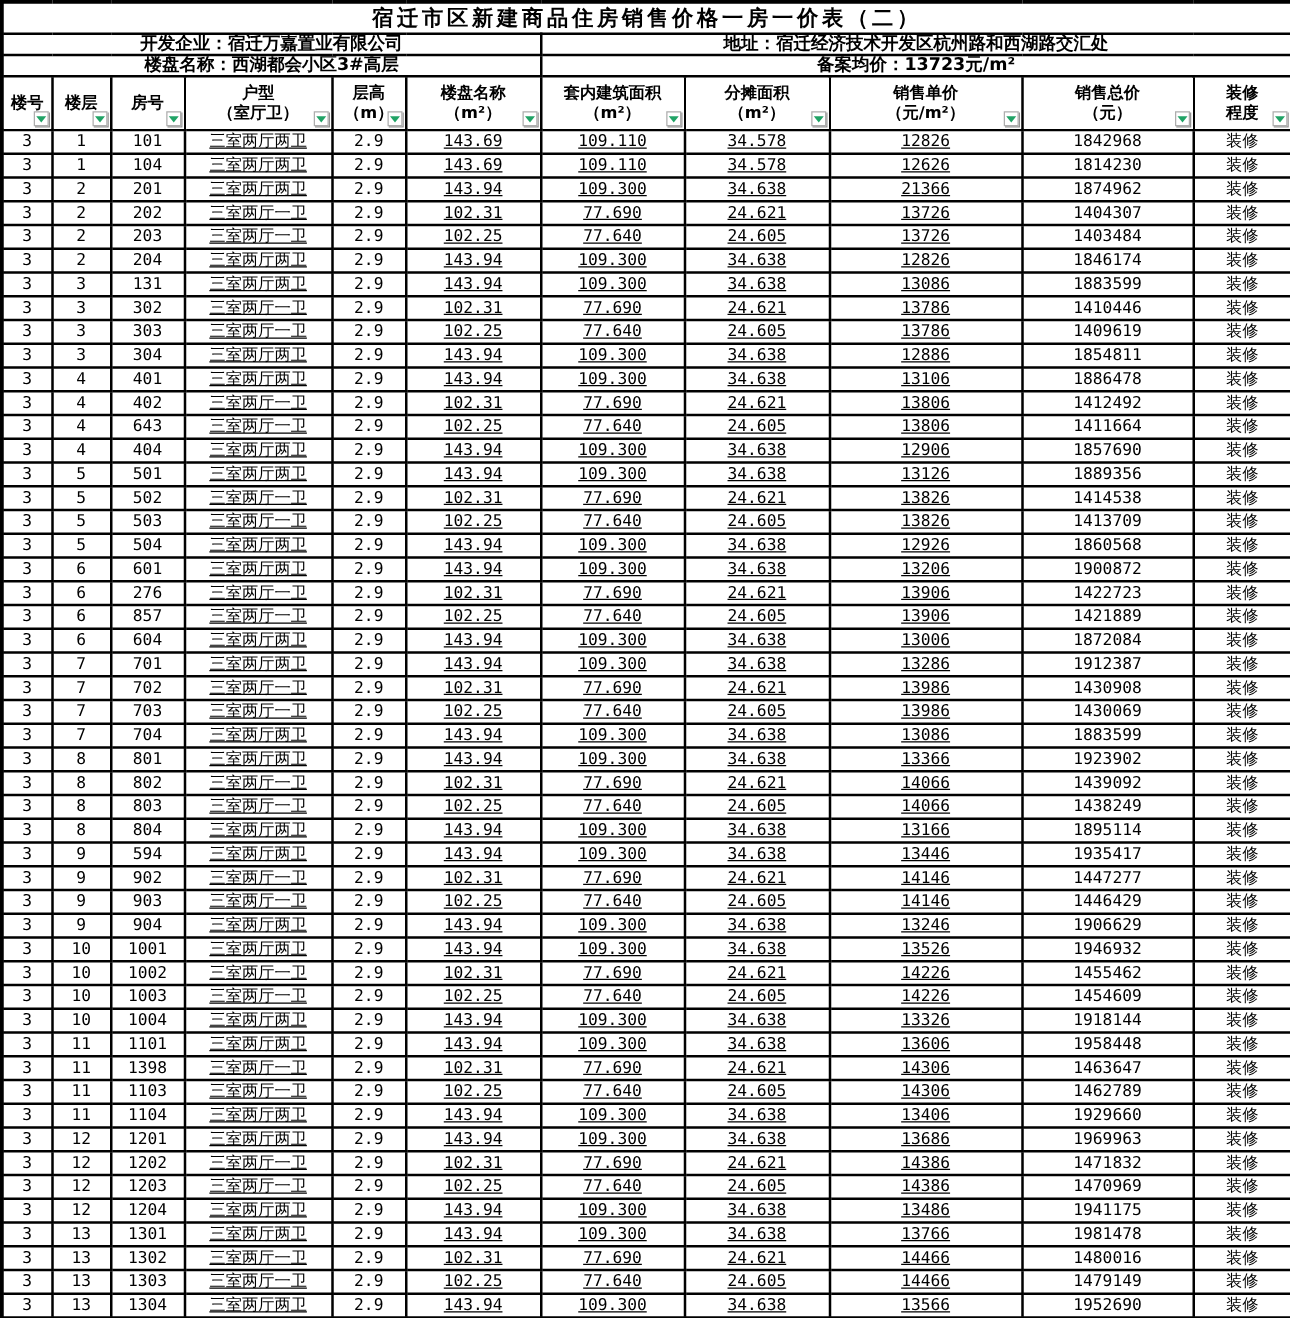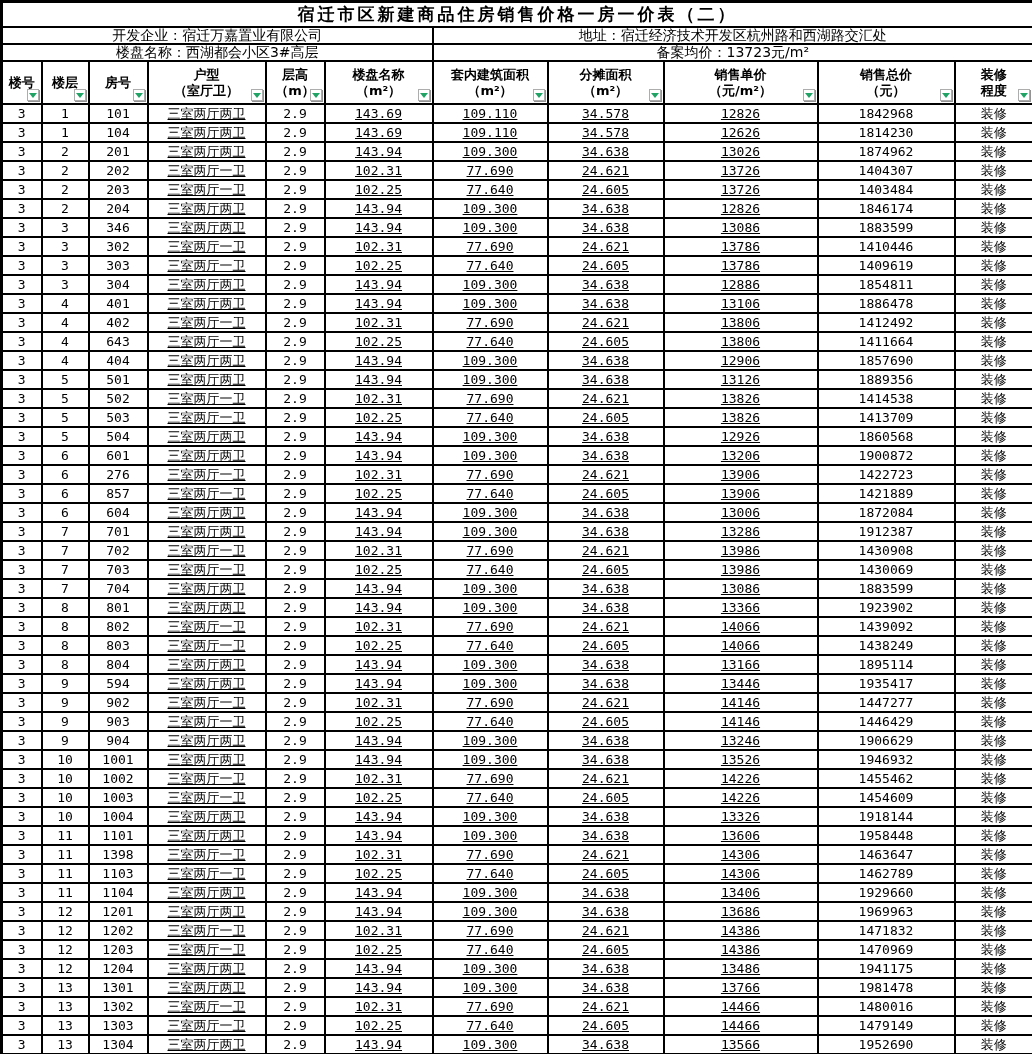--- a/index.html
+++ b/index.html
@@ -5,21 +5,21 @@
   html,body{margin:0;padding:0;background:#fff;}
   body{width:1032px;font-family:"DejaVu Sans",sans-serif;}
   table{border-collapse:collapse;table-layout:fixed;width:1032px;border:3px solid #000;}
   td,th{border:2px solid #000;padding:0;text-align:center;vertical-align:middle;
         overflow:hidden;white-space:nowrap;color:#000;background:#fff;}
   col.c0{width:40px}col.c1{width:47px}col.c2{width:59px}col.c3{width:118px}
   col.c4{width:59px}col.c5{width:108px}col.c6{width:115px}col.c7{width:116px}
   col.c8{width:154px}col.c9{width:137px}col.c10{width:79px}
   .title-cell{height:20px;font-size:17px;font-weight:bold;letter-spacing:3px;
               font-family:"DejaVu Sans",sans-serif;}
-  .info-cell{height:15px;font-size:14px;font-weight:normal;line-height:15px;}
+  .info-cell{height:15px;font-size:14px;font-weight:bold;line-height:15px;}
   th{height:41px;font-size:13px;font-weight:bold;position:relative;}
   .hwrap{line-height:16px;}
   tbody td{height:17px;font-size:13px;line-height:15px;
            font-family:"DejaVu Sans Mono","DejaVu Sans",sans-serif;}
   .u{text-decoration:underline;}
   .filter-btn{position:absolute;right:2px;bottom:2px;width:12px;height:12px;
               background:#fff;border:1px solid #adadad;box-sizing:border-box;
               box-shadow:1px 1px 0 rgba(60,60,60,.55);display:flex;align-items:center;
               justify-content:center;cursor:pointer;}
   .tri{width:0;height:0;border-left:4px solid transparent;border-right:4px solid transparent;
@@ -182,21 +182,21 @@
       </tr>
       <tr>
         <td>3</td>
         <td>2</td>
         <td>201</td>
         <td class="u">三室两厅两卫</td>
         <td>2.9</td>
         <td class="u">143.94</td>
         <td class="u">109.300</td>
         <td class="u">34.638</td>
-        <td class="u">13026</td>
+        <td class="u">21366</td>
         <td>1874962</td>
         <td>装修</td>
       </tr>
       <tr>
         <td>3</td>
         <td>2</td>
         <td>202</td>
         <td class="u">三室两厅一卫</td>
         <td>2.9</td>
         <td class="u">102.31</td>
@@ -228,21 +228,21 @@
         <td class="u">143.94</td>
         <td class="u">109.300</td>
         <td class="u">34.638</td>
         <td class="u">12826</td>
         <td>1846174</td>
         <td>装修</td>
       </tr>
       <tr>
         <td>3</td>
         <td>3</td>
-        <td>346</td>
+        <td>131</td>
         <td class="u">三室两厅两卫</td>
         <td>2.9</td>
         <td class="u">143.94</td>
         <td class="u">109.300</td>
         <td class="u">34.638</td>
         <td class="u">13086</td>
         <td>1883599</td>
         <td>装修</td>
       </tr>
       <tr>

